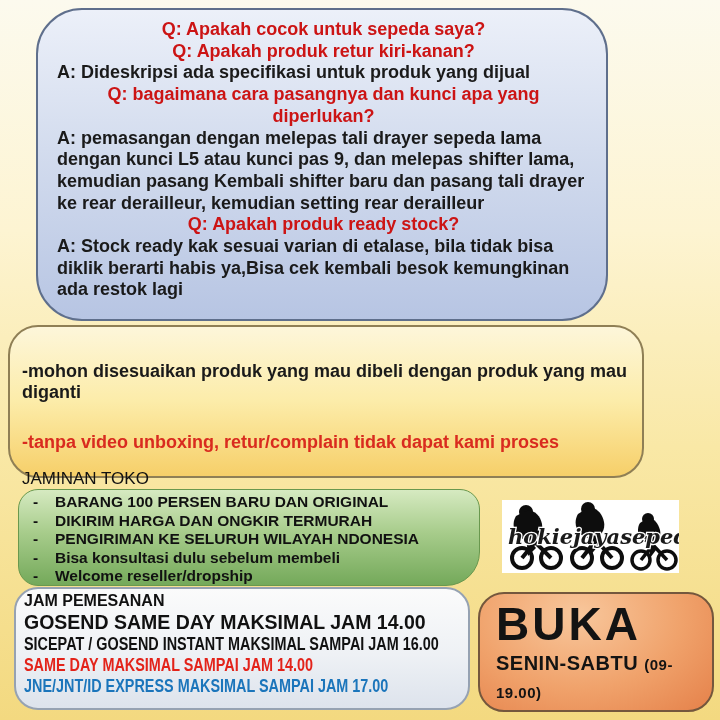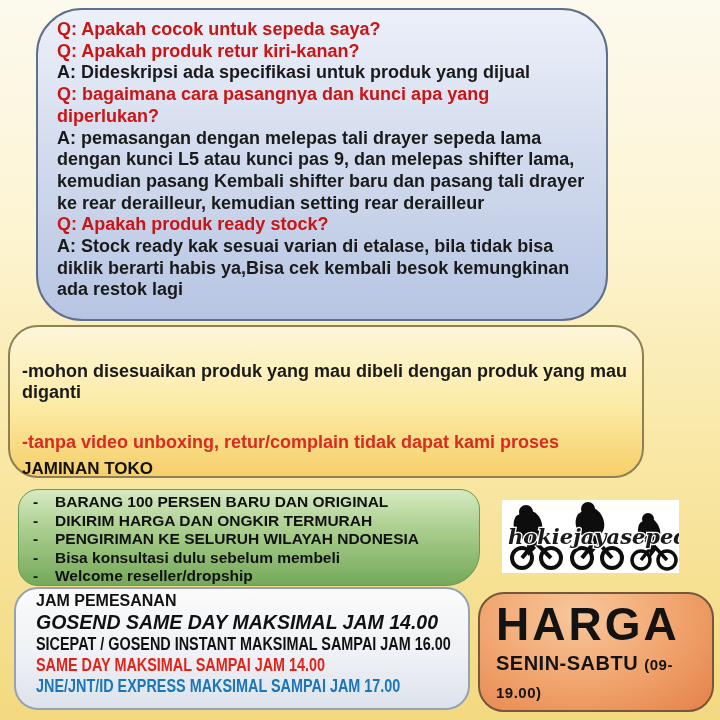--- a/index.html
+++ b/index.html
@@ -12,36 +12,36 @@
 
   
   .qa-box {
     position:absolute; left:36px; top:8px; width:572px; height:313px;
     border-radius:46px 46px 46px 46px;
     border:2px solid #5f6f8c;
     background:linear-gradient(180deg,#ecf0f9 0%,#d3dcee 45%,#b7c5e3 100%);
     padding:9px 16px 0 19px; overflow:hidden;
   }
   .qa-line { font-size:18px; font-weight:bold; line-height:21.7px; color:#1a1a1a; }
-  .qa-line.q { color:#cc1414; }
+  .qa-line.q { color:#cc1414;text-align:center; }
 
   
   .notes-box {
     position:absolute; left:8px; top:325px; width:636px; height:153px;
     border-radius:30px; border:2px solid #8f7f55;
     background:linear-gradient(180deg,#fdf6da 0%,#fceca9 50%,#f6cf69 100%);
     padding:6px 10px 0 12px; overflow:hidden;
   }
   .note-line { font-size:18px; font-weight:bold; line-height:21.3px; color:#1a1a1a;margin-top:28px; }
   .note-line.warn { color:#d92b1f; }
 
   
   .jaminan-heading {
-    position:absolute; left:22px; top:459px;
-    font-size:17px; font-weight:bold; color:#111;
+    position:absolute; left:22px; top:469px;
+    font-size:17px; font-weight:normal; color:#111;
   }
   .guarantee-box {
     position:absolute; left:18px; top:489px; width:462px; height:97px;
     border-radius:20px 20px 34px 20px; border:1px solid #69984e;
     background:linear-gradient(180deg,#d6eac1 0%,#a7cc8b 45%,#74a95a 100%);
     padding:3px 0 0 0; overflow:hidden;
   }
   .g-item { display:flex; white-space:nowrap; font-size:15.5px; font-weight:bold; color:#111; line-height:18.6px; }
   .g-dash { width:36px; padding-left:14px; }
 
@@ -50,26 +50,26 @@
     position:absolute; left:502px; top:500px; width:177px; height:73px;
     background:#ffffff; overflow:hidden;
   }
   .logo-box svg { display:block; width:100%; height:100%; }
 
   
   .order-box {
     position:absolute; left:14px; top:587px; width:456px; height:123px;
     border-radius:24px; border:2px solid #96a2b2;
     background:linear-gradient(180deg,#fbfbfb 0%,#eef1f5 55%,#dde3ec 100%);
-    padding:3px 0 0 20px; overflow:hidden;
+    padding:3px 0 0 8px; overflow:hidden;
   }
   .ol { color:#111; font-weight:bold; white-space:nowrap; }
   .ol1 { font-size:16px;  line-height:18px; }
   .ol2 { font-size:16.5px; line-height:21px; }
-  .ol3 { font-size:19.5px; line-height:24px;font-style:italic; }
+  .ol3 { font-size:19.5px; line-height:24px; }
   .cond { transform:scaleX(0.8); transform-origin:left center; letter-spacing:0px; }
   .ol4 { font-size:18px; line-height:21px; }
   .ol5 { font-size:18px; line-height:21px; color:#e3231a; }
   .ol6 { font-size:18px; line-height:21px; color:#1b75bb; }
 
   
   .open-box {
     position:absolute; left:478px; top:592px; width:236px; height:120px;
     border-radius:26px; border:2px solid #74573d;
     background:radial-gradient(ellipse at 42% 18%, #f8c79c 0%, #f0a26b 55%, #e5814a 100%);
@@ -167,21 +167,21 @@
 
   <div class="order-box">
     <div class="ol ol1">JAM PEMESANAN</div>
     <div class="ol ol3">GOSEND SAME DAY MAKSIMAL JAM 14.00</div>
     <div class="ol ol4 cond">SICEPAT / GOSEND INSTANT MAKSIMAL SAMPAI JAM 16.00</div>
     <div class="ol ol5 cond">SAME DAY MAKSIMAL SAMPAI JAM 14.00</div>
     <div class="ol ol6 cond">JNE/JNT/ID EXPRESS MAKSIMAL SAMPAI JAM 17.00</div>
   </div>
 
   <div class="open-box">
-    <div class="open-title">HARGA</div>
+    <div class="open-title">BUKA</div>
     <div class="open-days">
       <span>SENIN-SABTU</span>
       <span class="open-hours">(09-19.00)</span>
     </div>
     <div class="open-closed">MINGGU LIBUR</div>
   </div>
 
 </div>
 
 </body></html>

